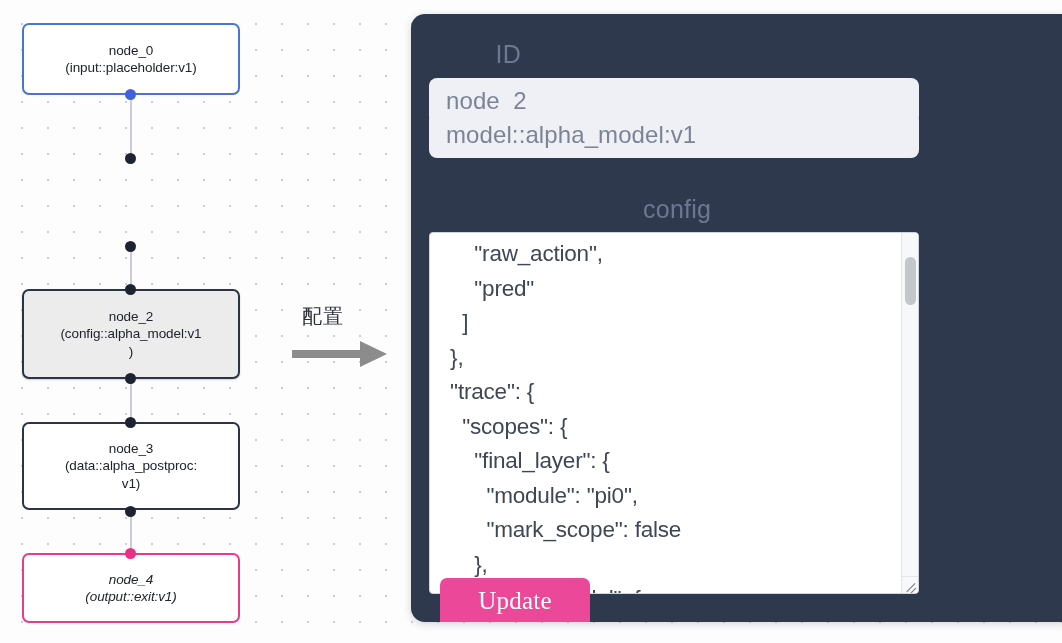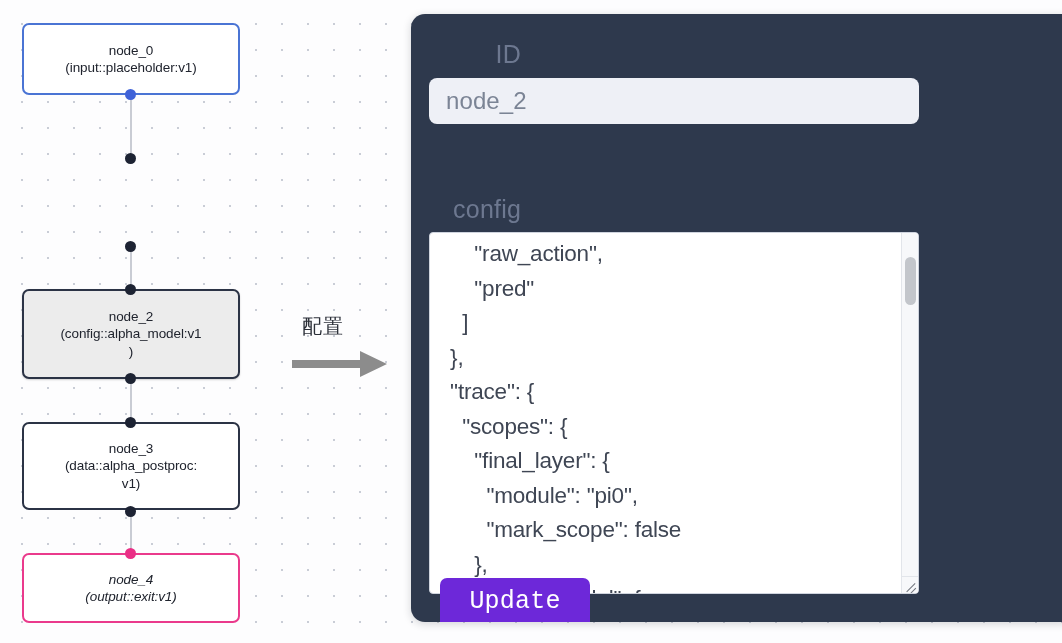--- a/index.html
+++ b/index.html
@@ -83,21 +83,21 @@
     position: absolute;
     left: 130px;
     width: 2px;
     background: #c9ccd4;
     z-index: 2;
   }
 
   
   #annotation {
     position: absolute;
-    left: 292px; top: 313px;
+    left: 292px; top: 303px;
     width: 110px; height: 70px;
     z-index: 5;
   }
   #annotation-label {
     position: absolute;
     left: 10px; top: 0px;
     font-size: 20px;
     color: #2b2f38;
     letter-spacing: 1px;
     font-family: "DejaVu Sans", sans-serif;
@@ -149,21 +149,21 @@
     background: #eef0f6;
     color: #7b8495;
     font-family: "Liberation Sans", sans-serif;
     font-size: 24px;
     padding: 0 17px;
     letter-spacing: 0.1px;
   }
 
   #row-id   { left: 18px; top: 16px; }
   #row-type { left: 18px; top: 98px; }
-  #row-config { left: 18px; top: 172px; }
+  #row-config { left: 18px; top: 172px; align-items: center; }
 
   #row-config .field-label { line-height: 46px; }
 
   .textarea-wrap {
     position: relative;
     width: 490px;
     height: 362px;
     background: #ffffff;
     border: 1px solid #cfd4de;
     border-radius: 4px;
@@ -225,23 +225,23 @@
   #config-resize-grip::before { width: 12px; right: 1px; bottom: 5px; }
   #config-resize-grip::after  { width: 7px;  right: 1px; bottom: 2px; }
 
   #update-button {
     position: absolute;
     left: 29px; top: 564px;
     min-width: 150px;
     height: 46px;
     border: none;
     border-radius: 7px 7px 0 0;
-    background: #6d28d9;
+    background: #ec4899;
     color: #ffffff;
-    font-family: Liberation Mono, monospace;
+    font-family: Liberation Serif, serif;
     font-size: 25px;
     letter-spacing: 0.2px;
     cursor: pointer;
     padding: 0 24px;
     text-align: center;
   }
 </style>
 </head>
 <body>
 
@@ -294,20 +294,21 @@
   </div>
 
   <div id="config-panel">
 
     <div class="field-row" id="row-id">
       <div class="field-label">ID</div>
       <input class="text-input" type="text" id="id-input" value="node_2" style="">
     </div>
 
     <div class="field-row" id="row-type">
+      <input class="text-input" type="text" id="type-input" value="model::alpha_model:v1" style="">
     </div>
 
     <div class="field-row" id="row-config">
       <div class="field-label">config</div>
       <div class="textarea-wrap">
         <textarea id="config-textarea" spellcheck="false" style="">      "raw_action",
       "pred"
     ]
   },
   "trace": {

